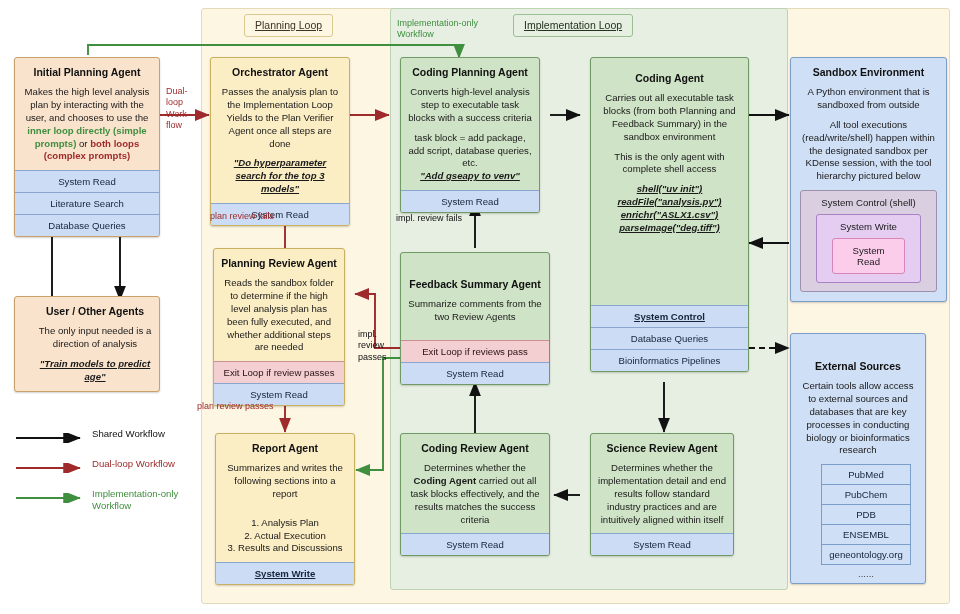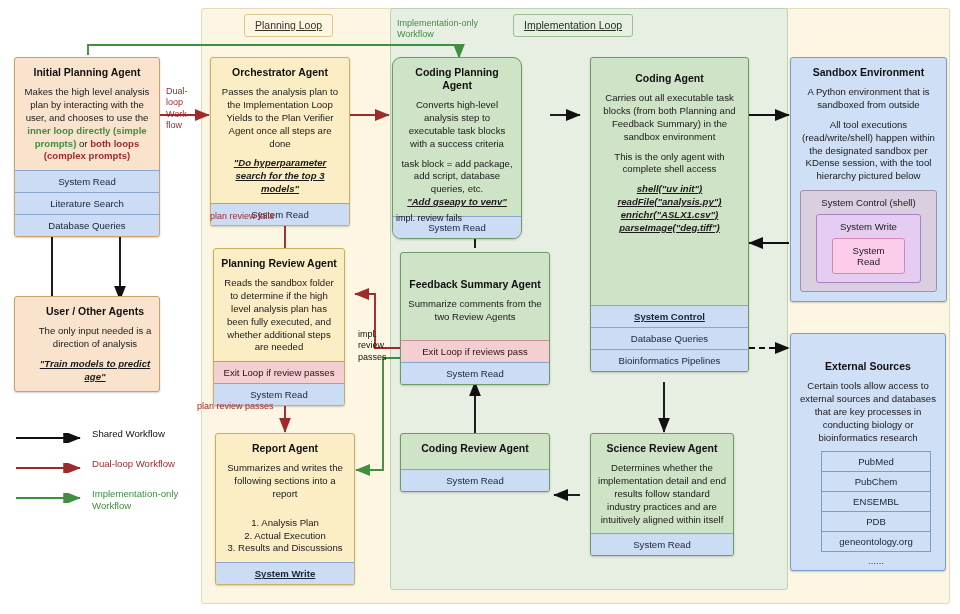--- a/index.html
+++ b/index.html
@@ -178,21 +178,21 @@
       <div class="body">
         <p style="margin-bottom:16px">Summarizes and writes the following sections into a report</p>
         <p style="margin-bottom:0">1. Analysis Plan</p>
         <p style="margin-bottom:0">2. Actual Execution</p>
         <p>3. Results and Discussions</p>
       </div>
     </div>
     <div class="slot u">System Write</div>
   </div>
 
-  <div class="node n-green" style="left:392px;top:57px;width:130px;border-radius:9px;">
+  <div class="node n-green" style="left:400px;top:57px;width:140px;">
     <div class="head">
       <div class="title">Coding Planning Agent</div>
       <div class="body">
         <p>Converts high-level analysis step to executable task blocks with a success criteria</p>
         <p style="margin-bottom:0">task block =  add package, add script, database queries, etc.</p>
         <p class="quote">"Add gseapy to venv"</p>
       </div>
     </div>
     <div class="slot">System Read</div>
   </div>
@@ -204,20 +204,23 @@
         <p>Summarize comments from the two Review Agents</p>
       </div>
     </div>
     <div class="slot exit">Exit Loop if reviews pass</div>
     <div class="slot">System Read</div>
   </div>
 
   <div class="node n-green" style="left:400px;top:433px;width:150px;">
     <div class="head">
       <div class="title">Coding Review Agent</div>
+      <div class="body">
+          <p><span>Determines whether the </span><span class="bold">Coding Agent</span><span> carried out all task blocks effectively, and the results matches the success criteria</span></p>
+        </div>
     </div>
     <div class="slot">System Read</div>
   </div>
 
   <div class="node n-green" style="left:590px;top:57px;width:159px;">
     <div class="head" style="padding-top:14px;padding-bottom:70px;">
       <div class="title">Coding Agent</div>
       <div class="body">
         <p>Carries out all executable task blocks (from both Planning and Feedback Summary) in the sandbox environment</p>
         <p>This is the only agent with complete shell access</p>
@@ -254,32 +257,32 @@
       <div class="nest-lbl">System Control (shell)</div>
       <div class="nest2">
         <div class="nest-lbl">System Write</div>
         <div class="nest3">
           <div class="nest-lbl">System Read</div>
         </div>
       </div>
     </div>
   </div>
 
-  <div class="node n-blue" style="left:790px;top:333px;width:156px;">
+  <div class="node n-blue" style="left:790px;top:333px;width:136px;">
     <div class="head" style="padding-top:26px;">
       <div class="title">External Sources</div>
       <div class="body">
         <p>Certain tools allow access to external sources and databases that are key processes in conducting biology or bioinformatics research</p>
       </div>
     </div>
     <div class="extlist">
       <div class="extrow first">PubMed</div>
       <div class="extrow">PubChem</div>
+      <div class="extrow">PDB</div>
       <div class="extrow">ENSEMBL</div>
-      <div class="extrow">PDB</div>
       <div class="extrow">geneontology.org</div>
       <div class="extdots">......</div>
     </div>
   </div>
 
   <div class="edge-label lbl-red" style="left:166px;top:86px;width:34px;text-align:left;">Dual-
 loop
 Work-
 flow</div>
   <div class="edge-label lbl-red" style="left:210px;top:211px;">plan review fails</div>

